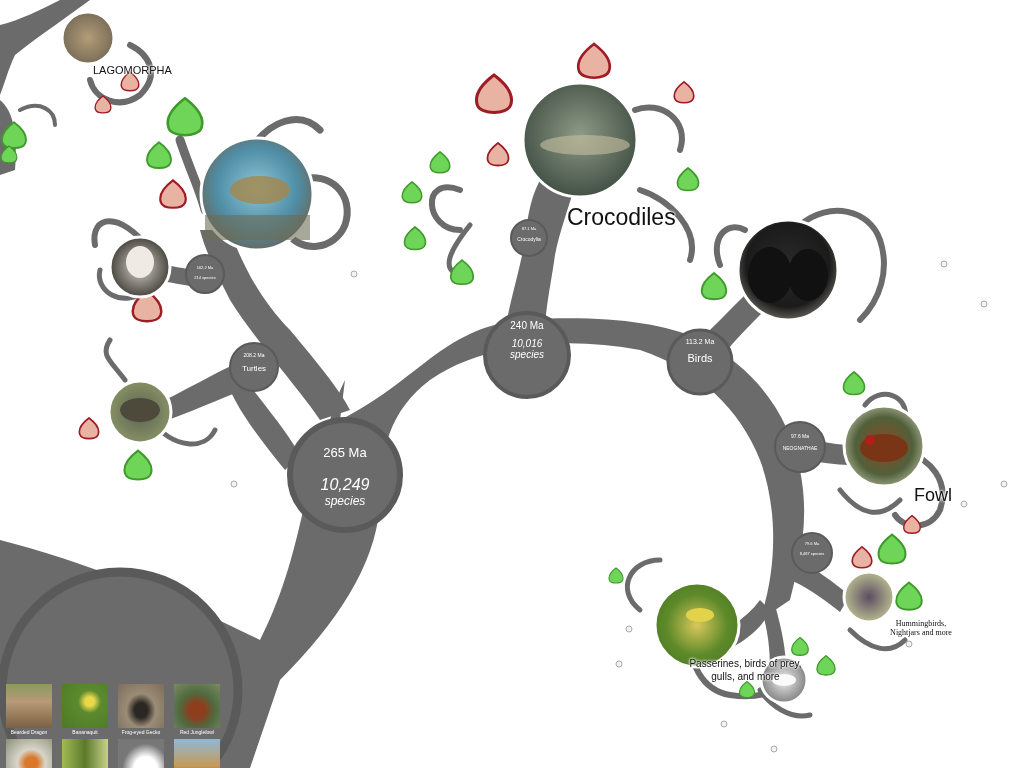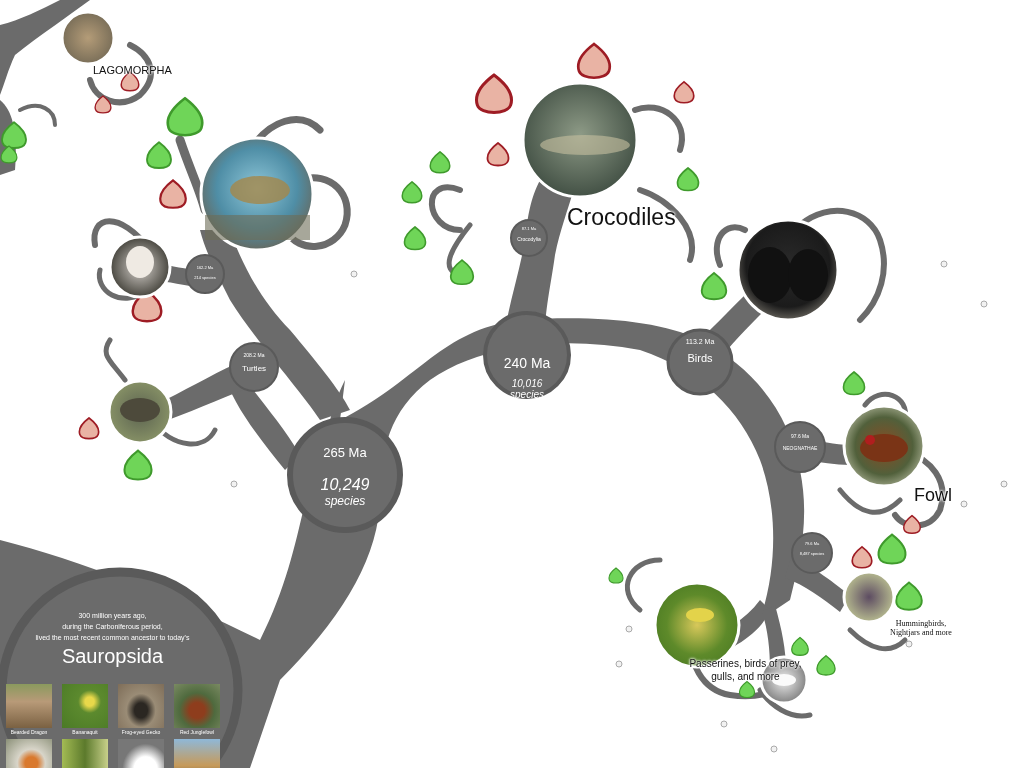--- a/index.html
+++ b/index.html
@@ -208,21 +208,21 @@
 </svg>
 
 
 <div class="node-text" style="left:295px;top:445px;width:100px;">
   <div style="font-size:13px;">265 Ma</div>
   <div style="font-size:16px;font-style:italic;margin-top:16px;">10,249</div>
   <div style="font-size:12px;font-style:italic;">species</div>
 </div>
 
 <div class="node-text" style="left:487px;top:320px;width:80px;">
-  <div style="font-size:14px;margin-top:35px;">240 Ma</div>
+  <div style="font-size:10px;">240 Ma</div>
   <div style="font-size:10px;font-style:italic;margin-top:7px;">10,016</div>
   <div style="font-size:10px;font-style:italic;">species</div>
 </div>
 
 <div class="node-text" style="left:670px;top:338px;width:60px;">
   <div style="font-size:7px;">113.2 Ma</div>
   <div style="font-size:11px;margin-top:7px;">Birds</div>
 </div>
 
 <div class="node-text" style="left:230px;top:352px;width:48px;">
@@ -251,26 +251,20 @@
 </div>
 
 
 <div class="label-dark" style="left:46px;top:64px;font-size:11px;">LAGOMORPHA</div>
 <div class="label-dark" style="left:520px;top:204px;font-size:23px;">Crocodiles</div>
 <div class="label-dark" style="left:867px;top:485px;font-size:18px;">Fowl</div>
 <div class="label-dark" style="left:834px;top:619px;width:80px;font-size:8px;white-space:normal;line-height:9px;font-family:Liberation Serif, serif;">Hummingbirds, Nightjars and more</div>
 <div class="label-dark" style="left:636px;top:657px;width:125px;font-size:10px;white-space:normal;line-height:13px;">Passerines, birds of prey, gulls, and more</div>
 
 
-<div class="root-panel" style="left:0px;top:612px;width:225px;">
-  <div style="font-size:7px;">300 million years ago,</div>
-  <div style="font-size:7px;margin-top:4px;">during the Carboniferous period,</div>
-  <div style="font-size:7px;margin-top:4px;">lived the most recent common ancestor to today's</div>
-  <div style="font-size:20px;margin-top:4px;">Sauropsida</div>
-</div>
 
 <div class="thumbs" style="left:6px;top:684px;">
   <div class="thumb">
     <div class="img" style="background:linear-gradient(#8a9a5e,#b89a78 40%,#7a6142);"></div>
     <div class="cap">Bearded Dragon</div>
   </div>
   <div class="thumb">
     <div class="img" style="background:radial-gradient(circle at 60% 40%,#e8d84a 0 12%,#5c8a2e 30%,#4b7a26);"></div>
     <div class="cap">Bananaquit</div>
   </div>

